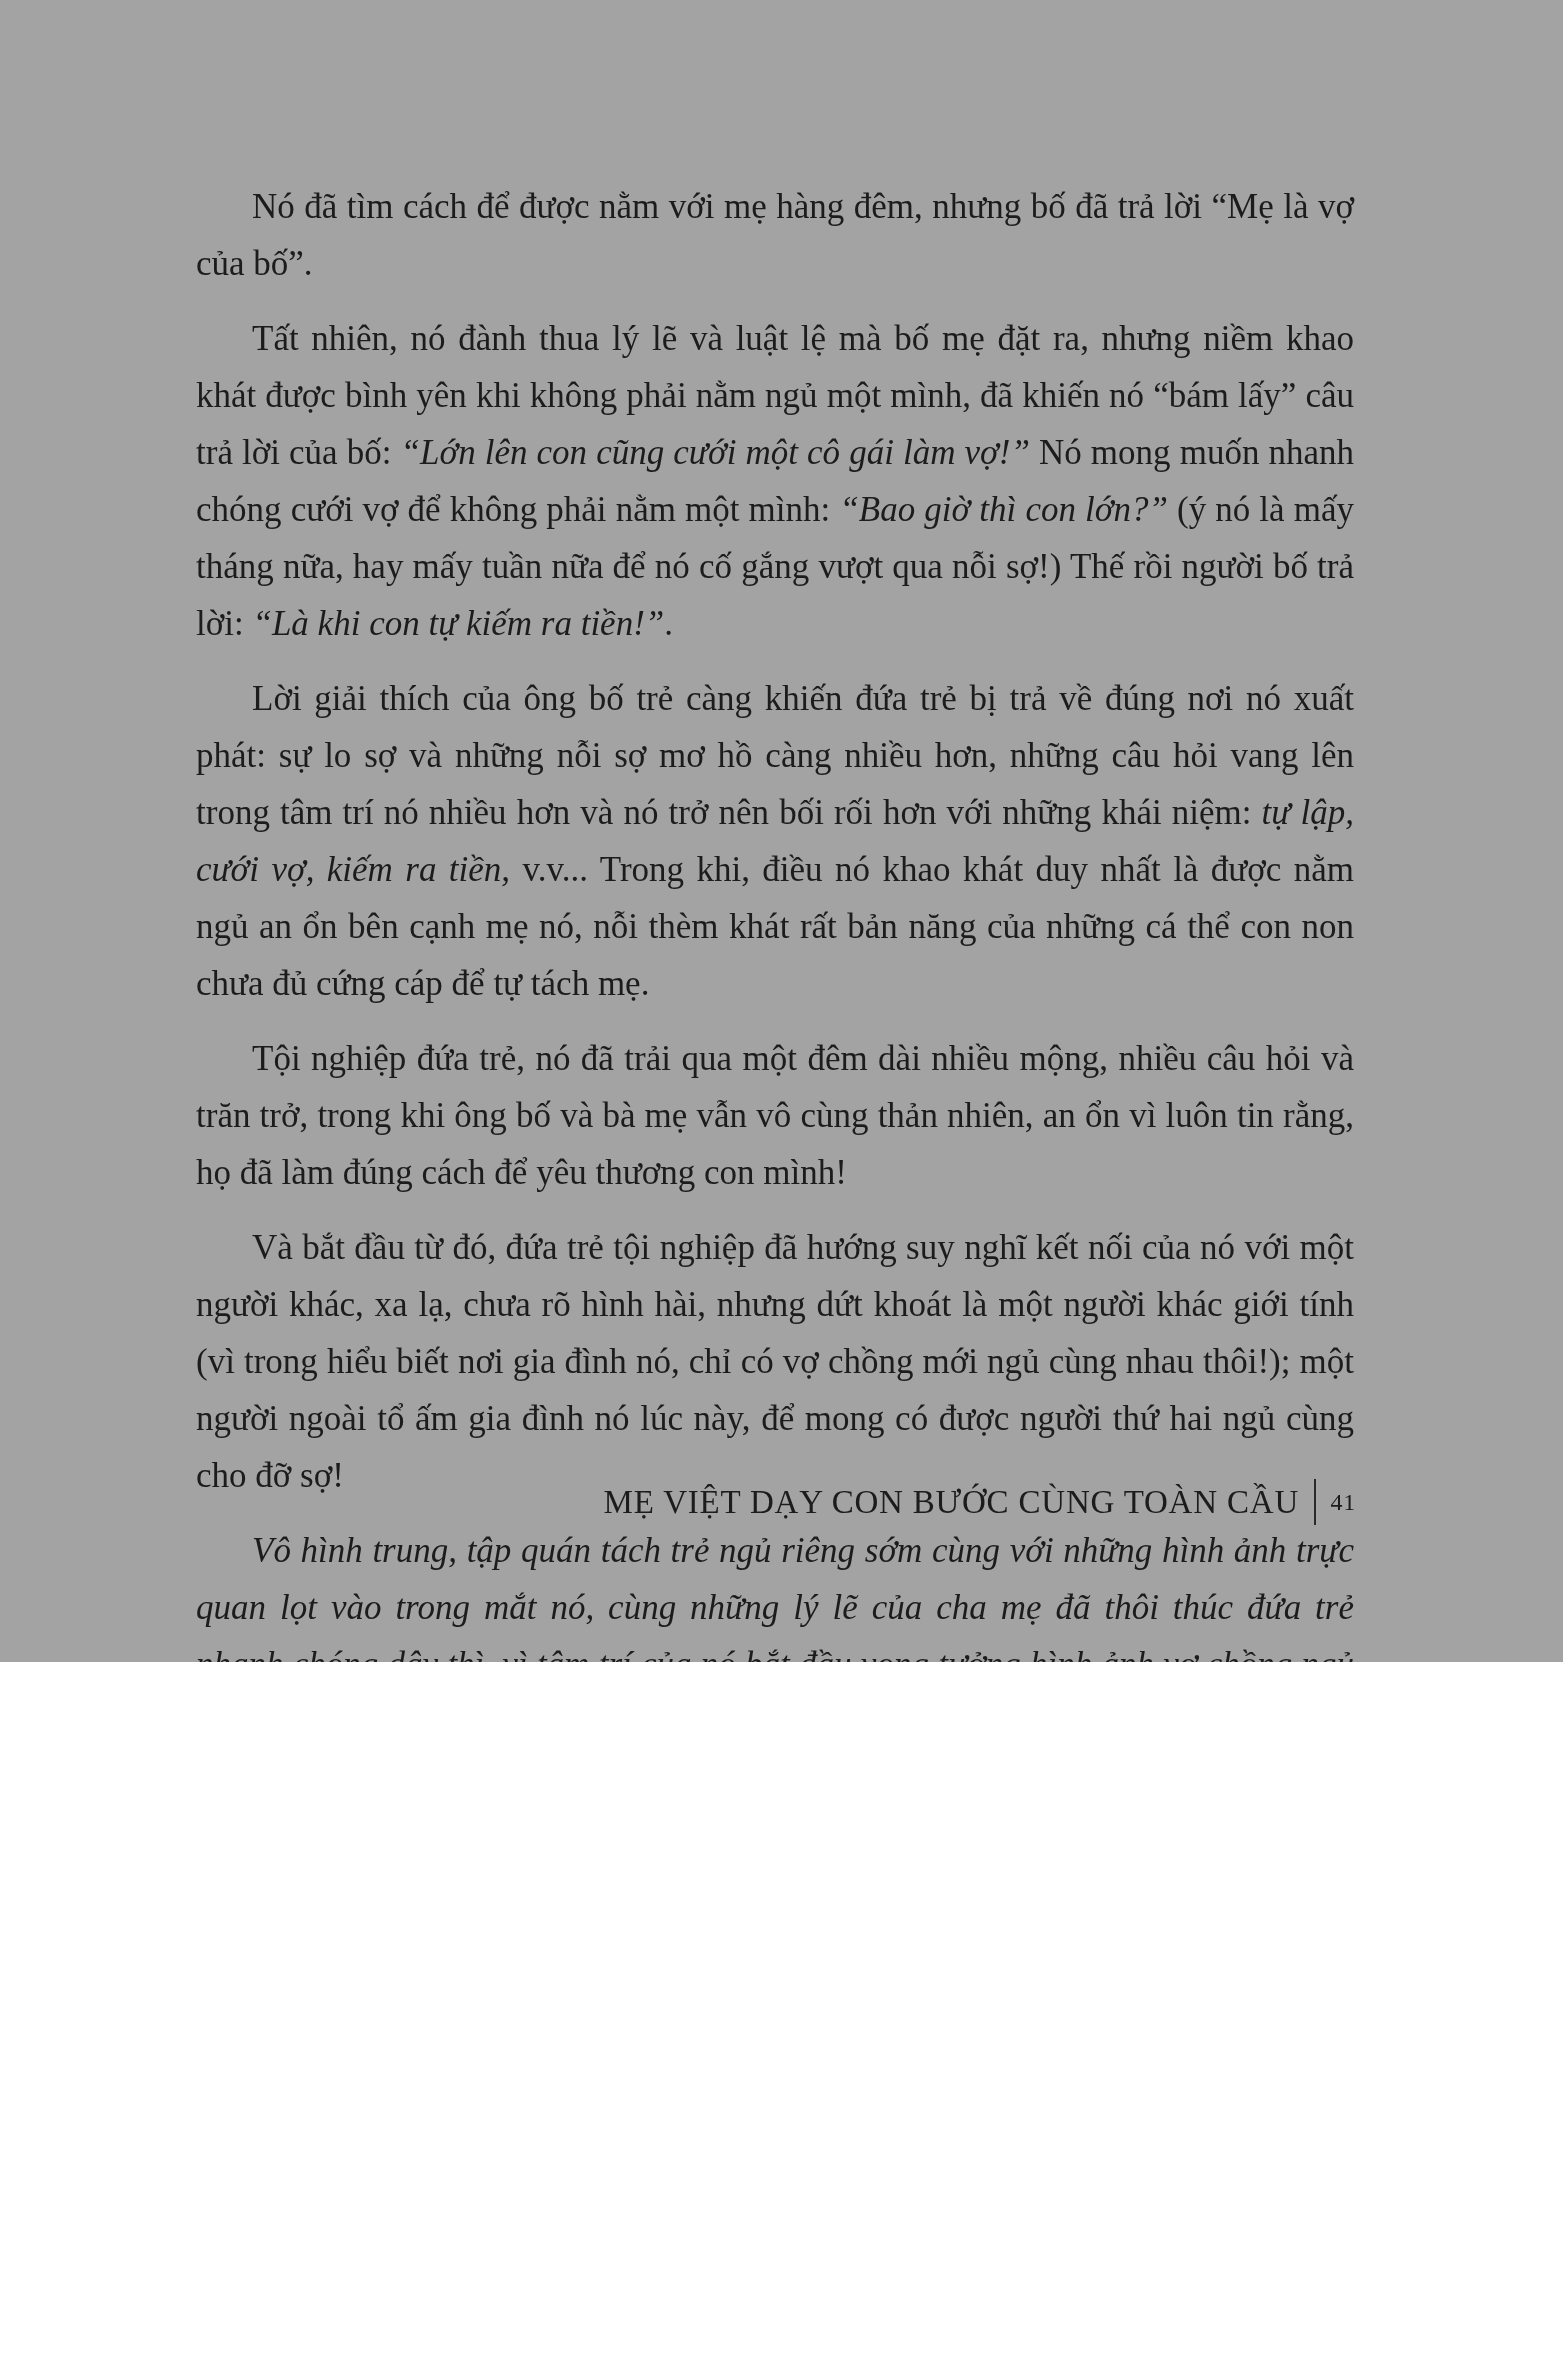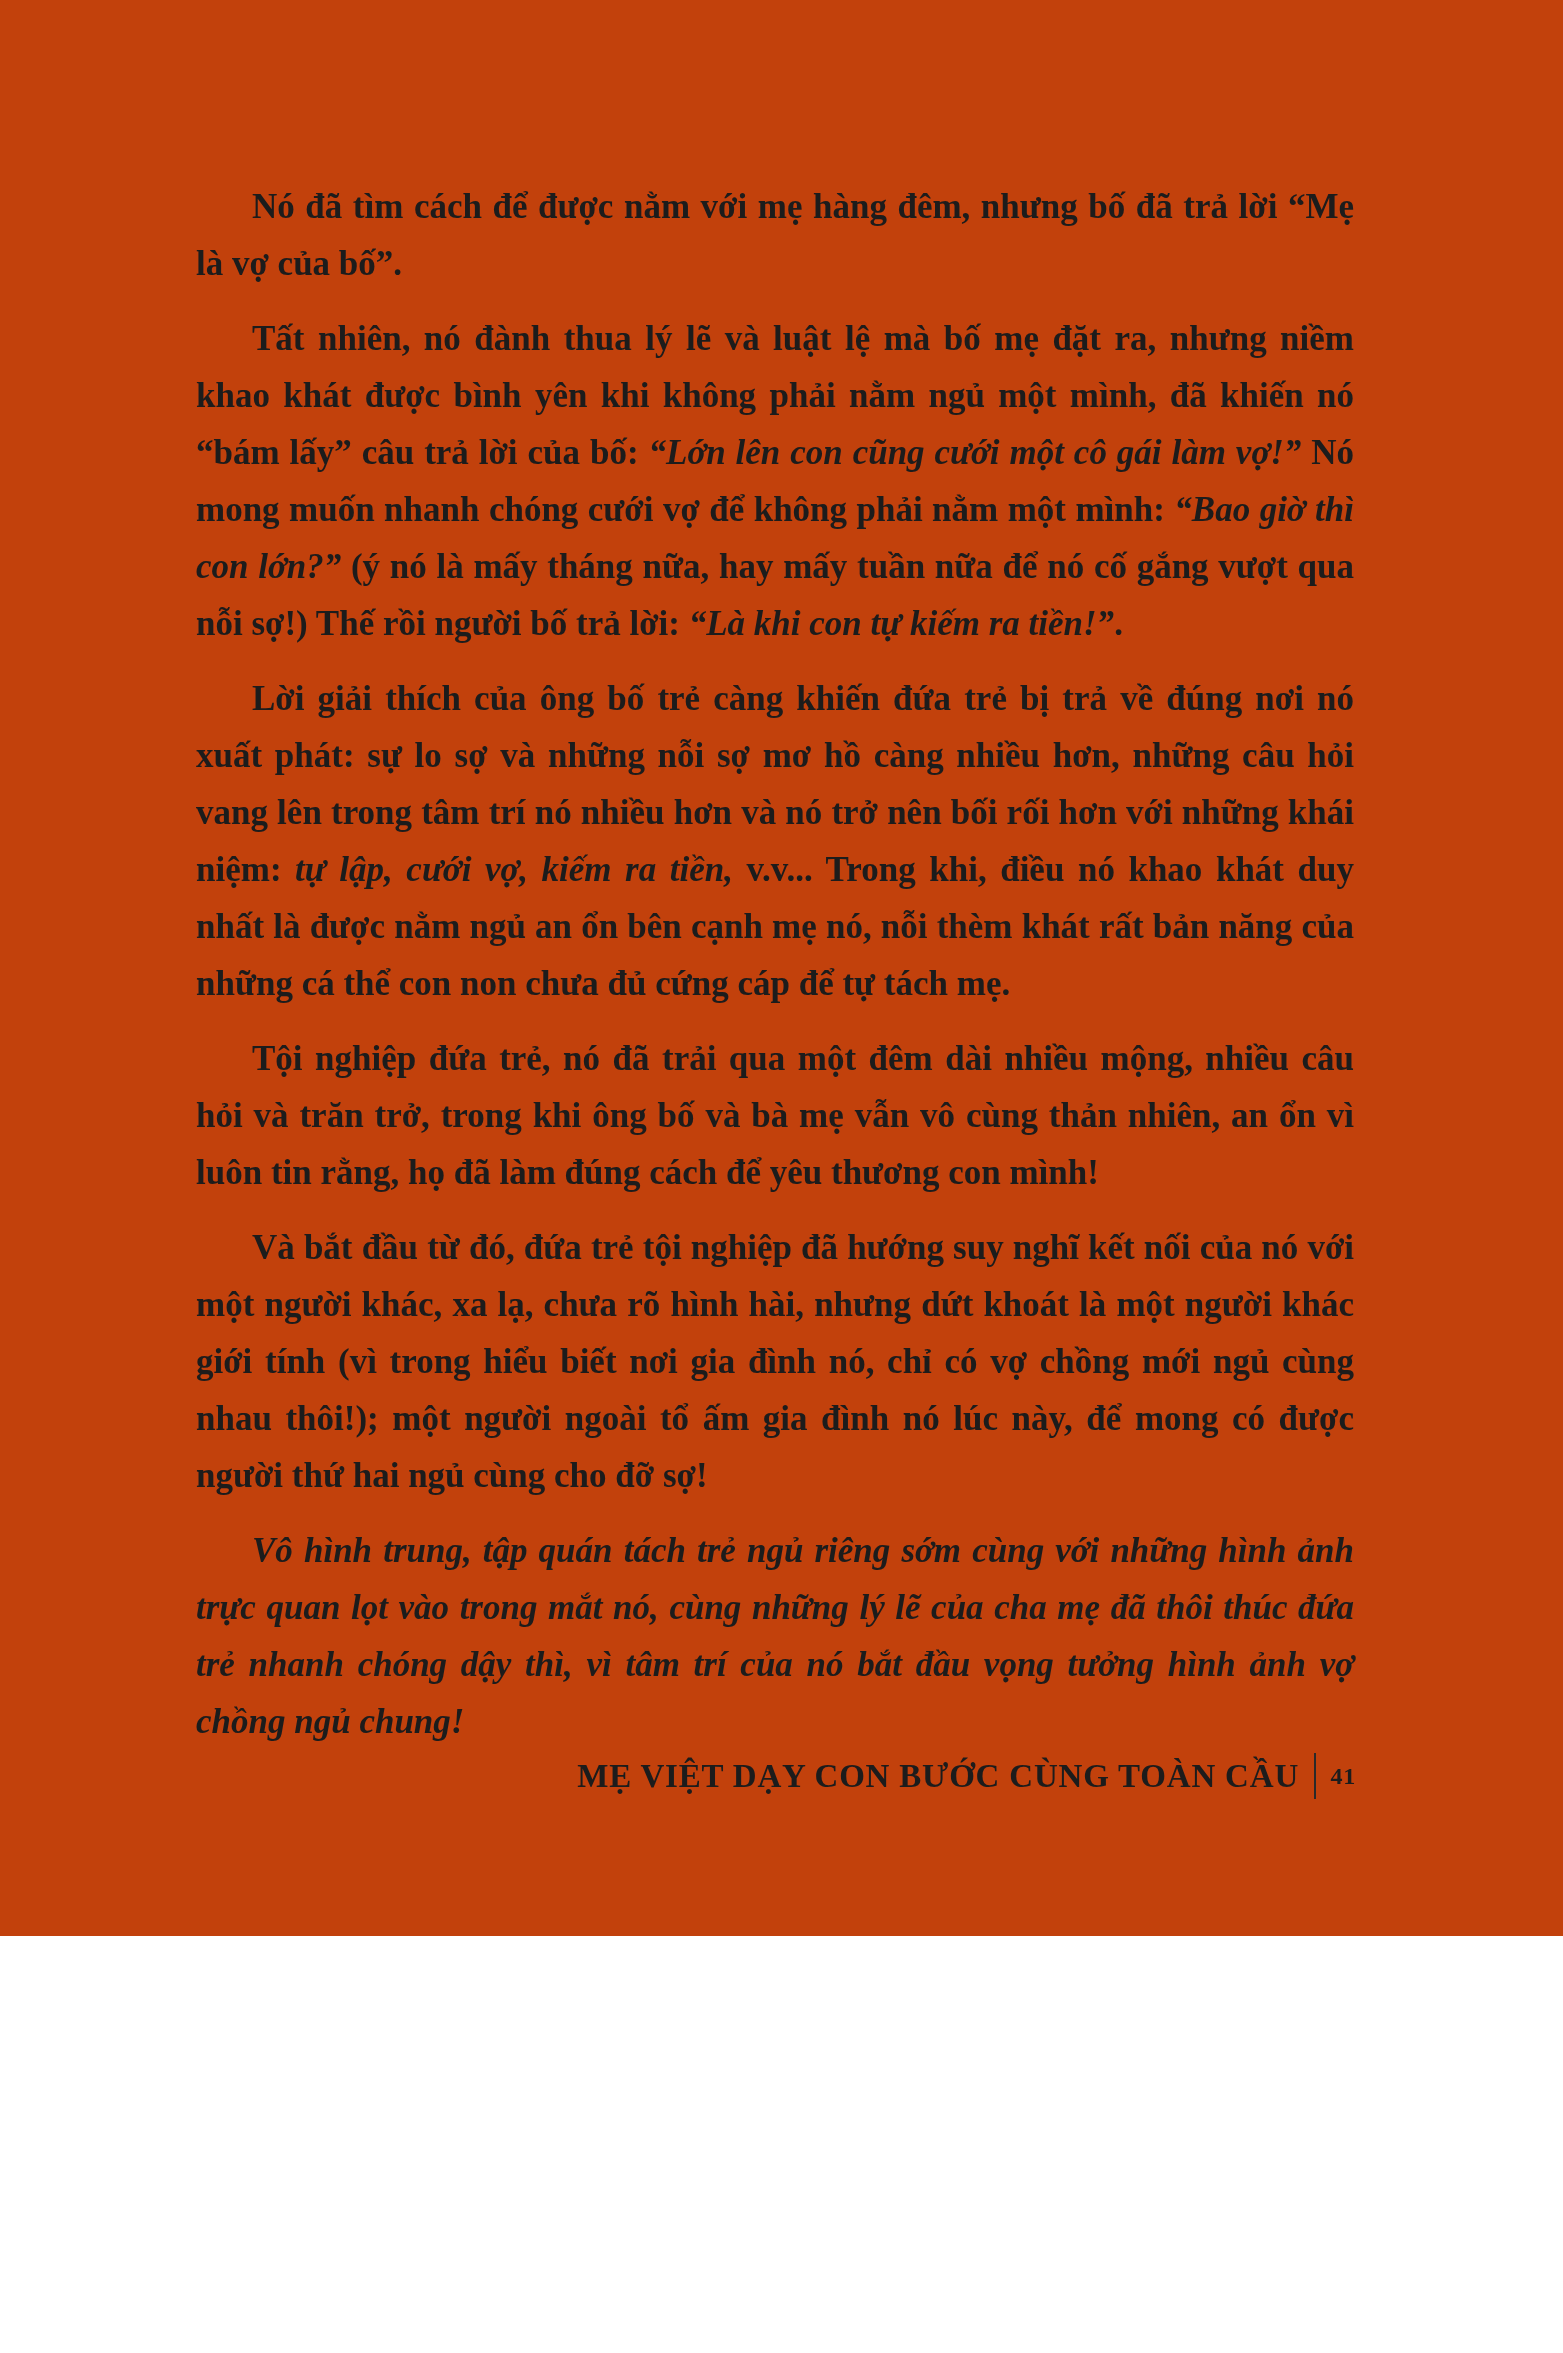--- a/index.html
+++ b/index.html
@@ -3,26 +3,25 @@
 <meta charset="utf-8">
 <style>
   html, body {
     margin: 0;
     padding: 0;
     background: #ffffff;
   }
   .page {
     position: relative;
     width: 1563px;
-    height: 1936px;
-    background: #c2410c;
+    height: 1662px;
+    background: #a3a3a3;
     font-family: "Liberation Serif", "DejaVu Serif", serif;
     color: #1c1c1c;
     overflow: hidden;
-    font-weight: bold;
   }
   .text-block {
     position: absolute;
     top: 178px;
     left: 196px;
     width: 1158px;
   }
   .text-block p {
     margin: 0 0 18px 0;
     font-size: 35px;

